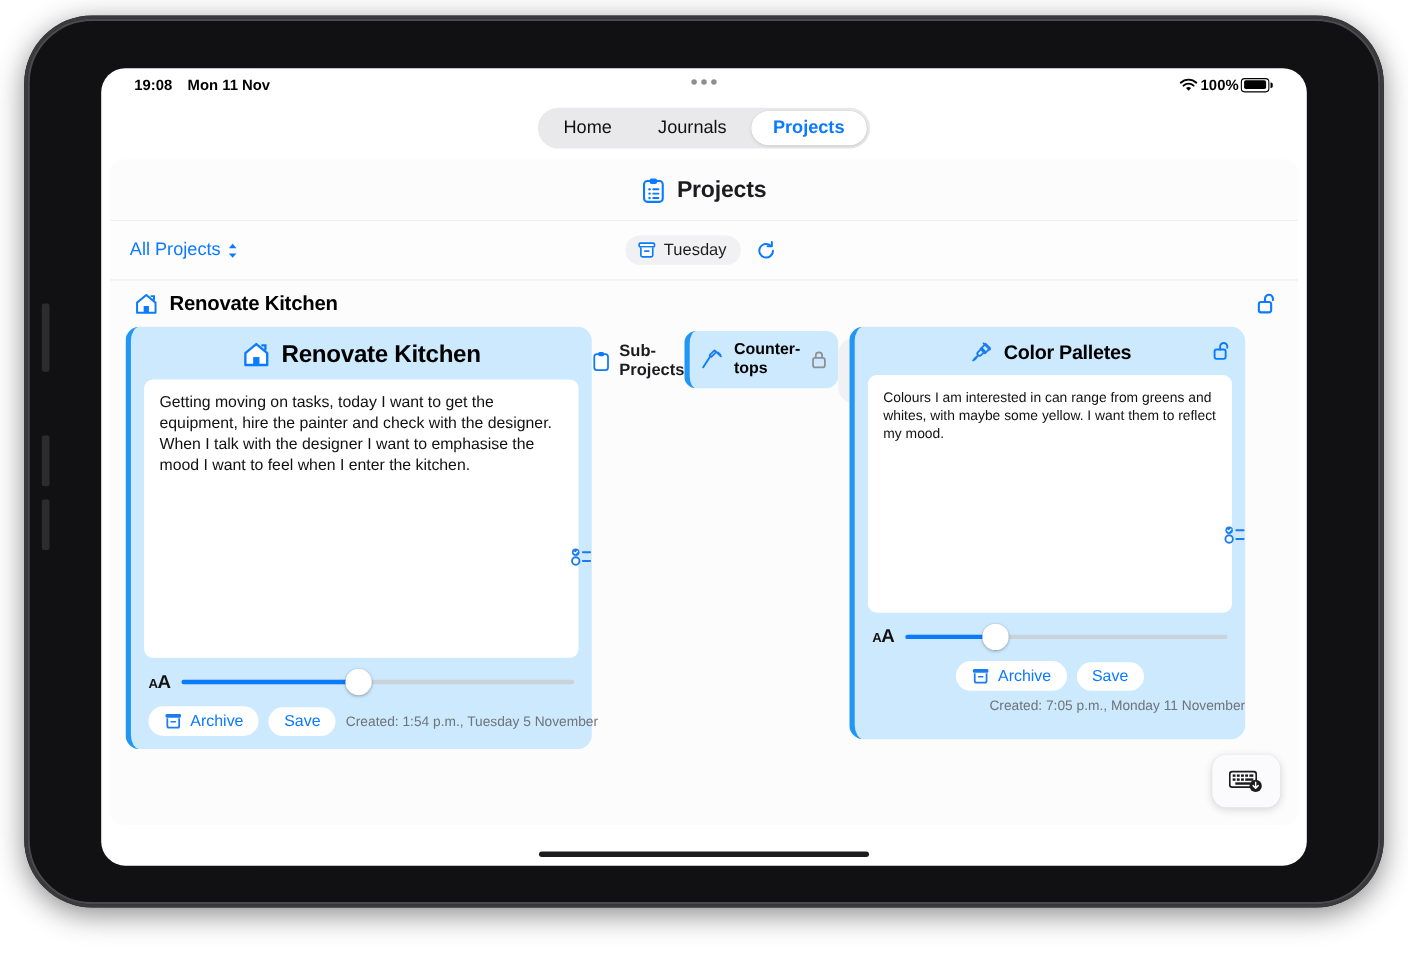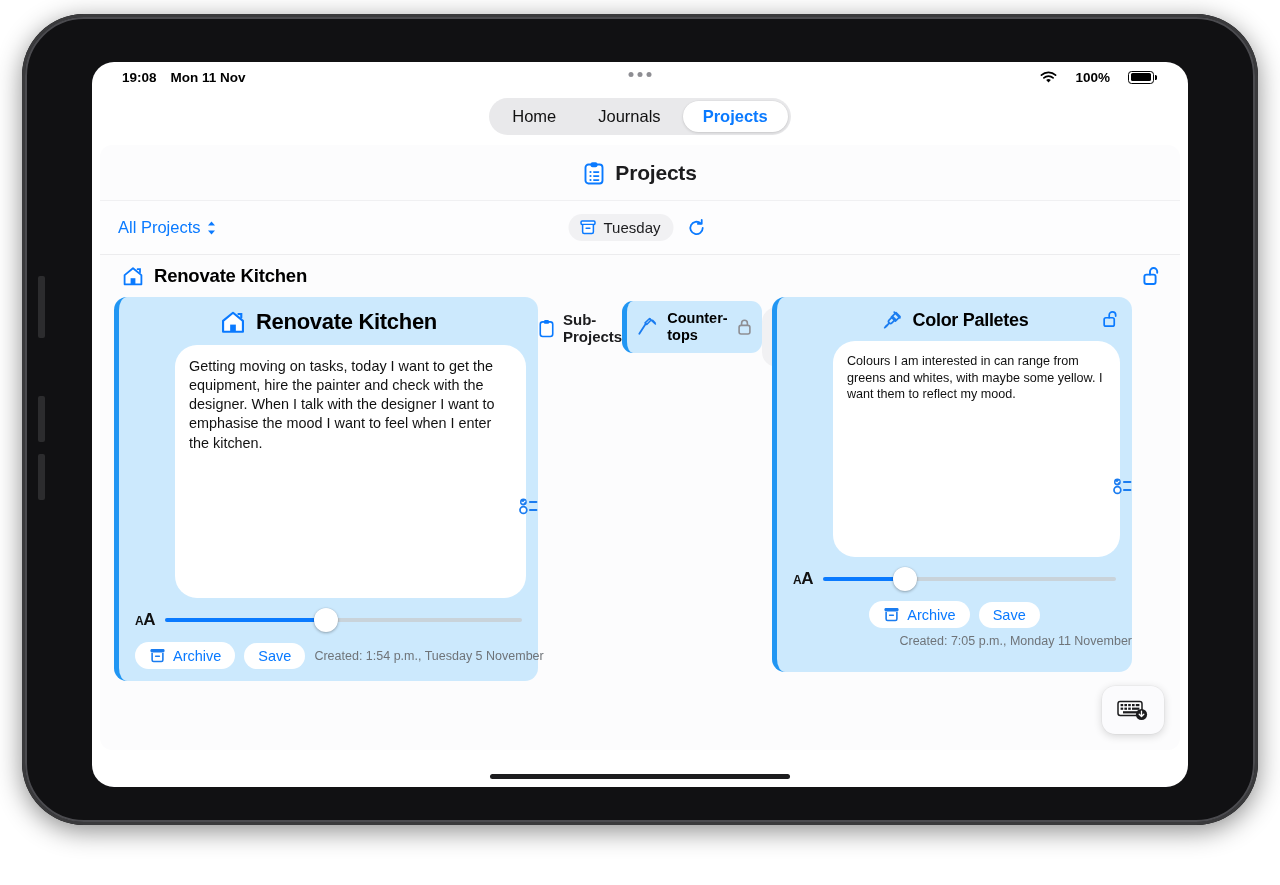--- a/index.html
+++ b/index.html
@@ -46,21 +46,21 @@
 
   
   #status-bar {
     position: relative;
     height: 30px;
     display: flex; align-items: center;
     padding: 0 34px 0 30px;
     font-size: 13.5px; font-weight: 600; color: #000;
   }
   #status-left { display: flex; align-items: center; gap: 14px; }
-  #status-right { margin-left: auto; display: flex; align-items: center; gap: 18px; }
+  #status-right { margin-left: auto; display: flex; align-items: center; gap: 2px; }
   #status-dots {
     position: absolute; left: 50%; top: 10px; transform: translateX(-50%);
     display: flex; gap: 4px;
   }
   #status-dots i { width: 5px; height: 5px; border-radius: 50%; background: #8e8e93; display: block; }
   .battery-shell {
     width: 26px; height: 13px; border: 1.4px solid #000; border-radius: 3.5px;
     position: relative; display: inline-block;
   }
   .battery-shell::after {
@@ -157,23 +157,23 @@
     padding: 12px 10px 10px;
     position: relative;
   }
   .card-head-title { font-weight: 700; color: #000; letter-spacing: -.3px; }
   #left-card .card-head-title { font-size: 22px; }
   #right-card .card-head-title { font-size: 18px; }
   .card-unlock { position: absolute; right: 12px; top: 50%; transform: translateY(-50%); }
 
   .note-body-wrap { position: relative; padding: 0 12px; }
   .note-body {
-    background: #fff; border-radius: 22px;
+    background: #fff; border-radius: 8px;
     padding: 12px 14px;
-    color: #111; line-height: 1.33; margin-left: 44px;
+    color: #111; line-height: 1.33;
   }
   #left-note-body { height: 253px; font-size: 14.4px; }
   #right-note-body { height: 216px; font-size: 12.6px; }
   .list-icon-button {
     position: absolute; right: -6px;
     width: 30px; height: 30px;
     display: flex; align-items: center; justify-content: center;
   }
 
   .slider-row { display: flex; align-items: center; gap: 10px; padding: 12px 16px 4px; }

